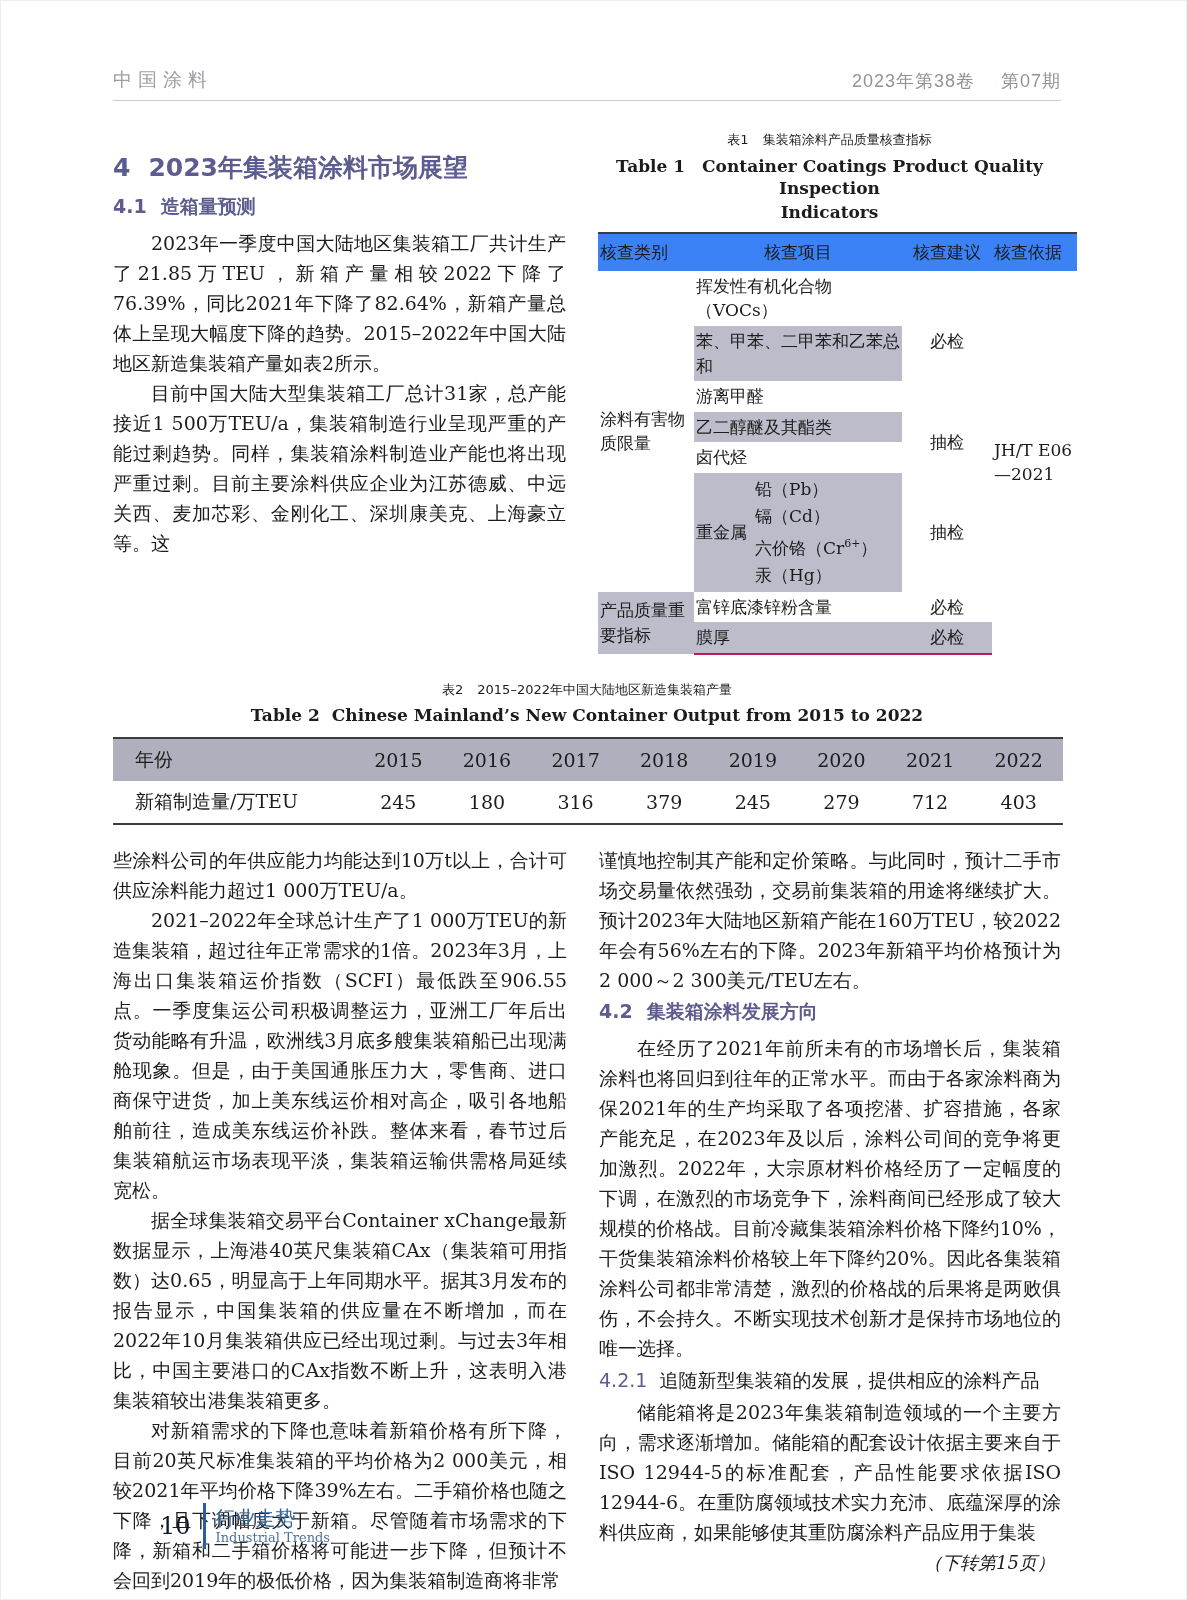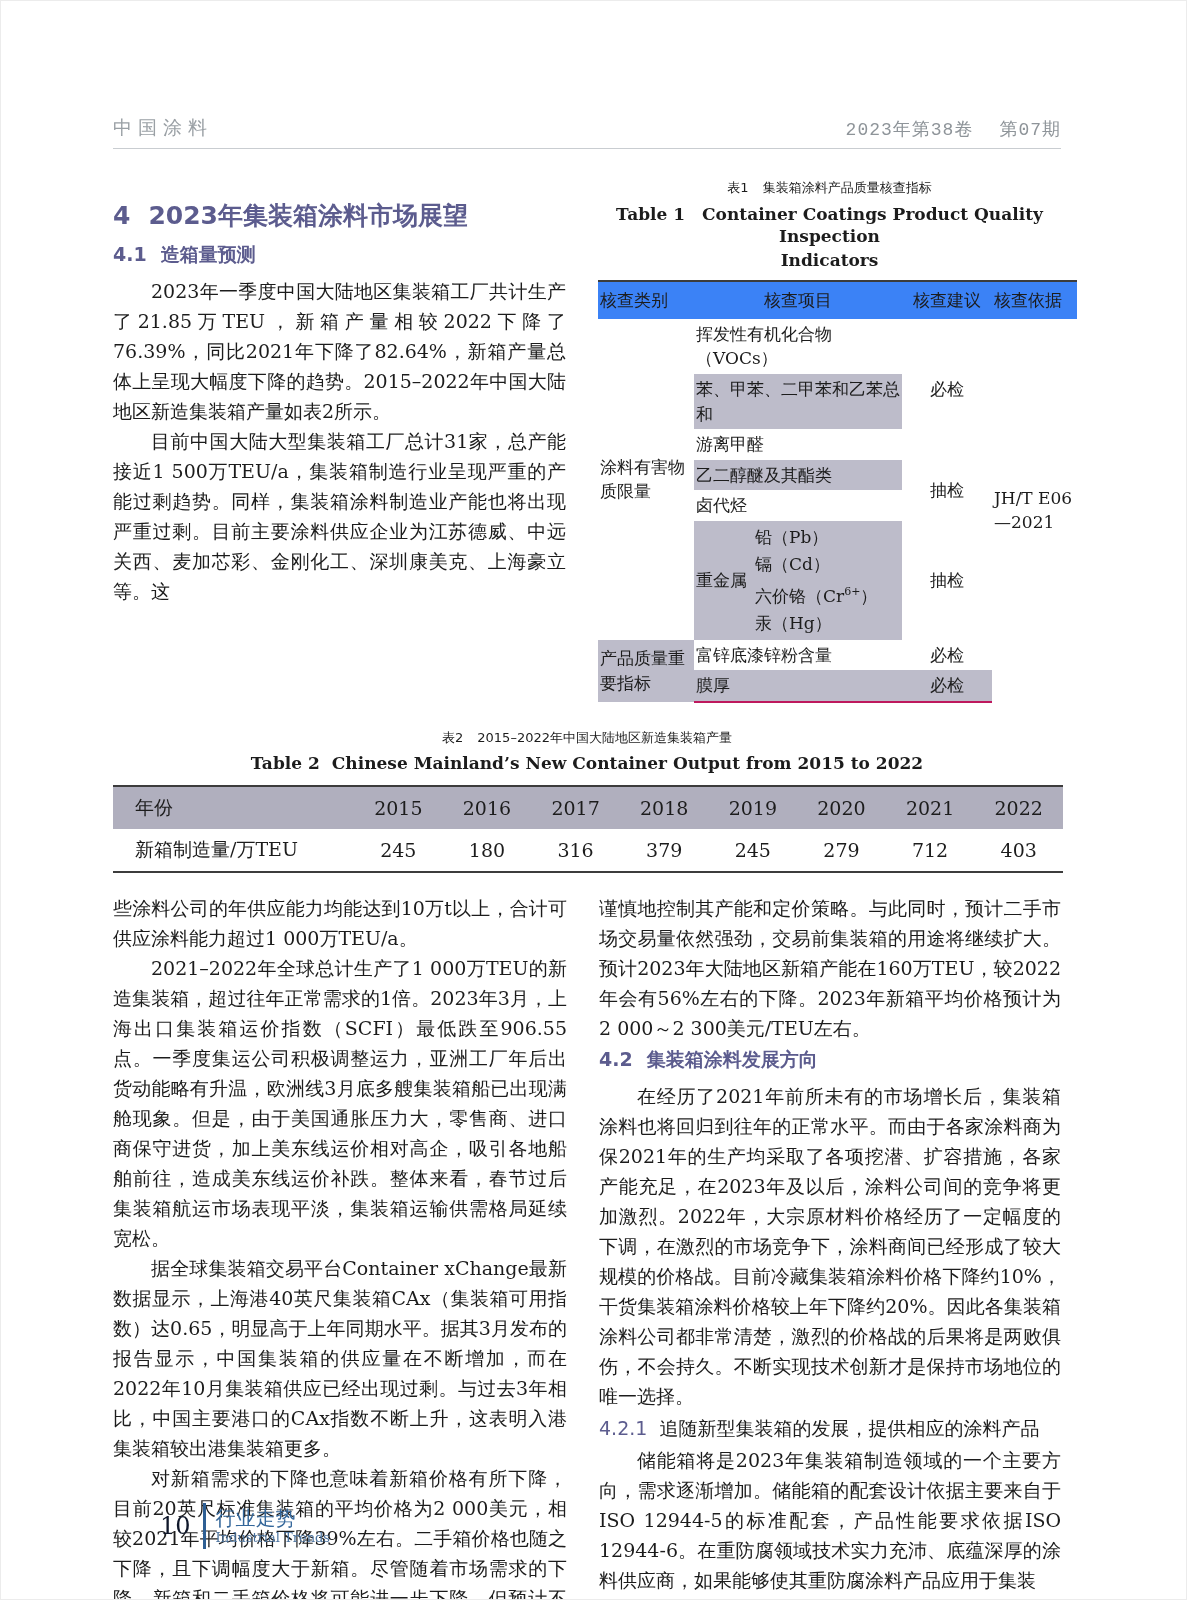--- a/index.html
+++ b/index.html
@@ -11,24 +11,24 @@
     background:#ffffff;
     border:1px solid #ececec;
     overflow:hidden;
     font-family:"DejaVu Serif","Liberation Serif",serif;
     color:#1c1c1c;
   }
   
   .runhead{display:flex;justify-content:space-between;align-items:flex-end;}
   .journal-name{
     font-family:"DejaVu Sans","Liberation Sans",sans-serif;
-    font-size:19px;color:#9aa0a5;letter-spacing:6px;margin-top:48px;
+    font-size:19px;color:#9aa0a5;letter-spacing:6px;
   }
   .issue-info{
-    font-family:Liberation Mono, monospace;
+    font-family:Liberation Sans, sans-serif;
     font-size:18px;color:#8e9499;letter-spacing:1px;
   }
   .issue-info .gap{display:inline-block;width:26px;}
   .head-rule{border:none;border-top:1px solid #c9cdd1;margin:7px 0 0 0;}
 
   
   .cols{display:flex;gap:32px;align-items:flex-start;}
   .col-l{width:455px;}
   .col-r{width:463px;}
   .top-cols{margin-top:30px;}

